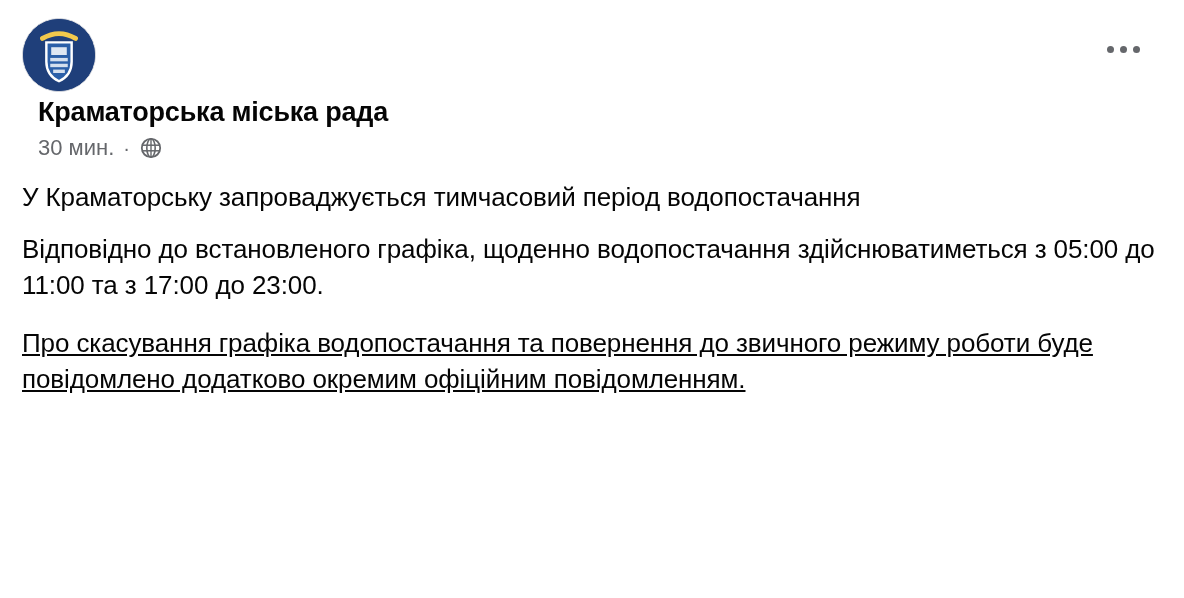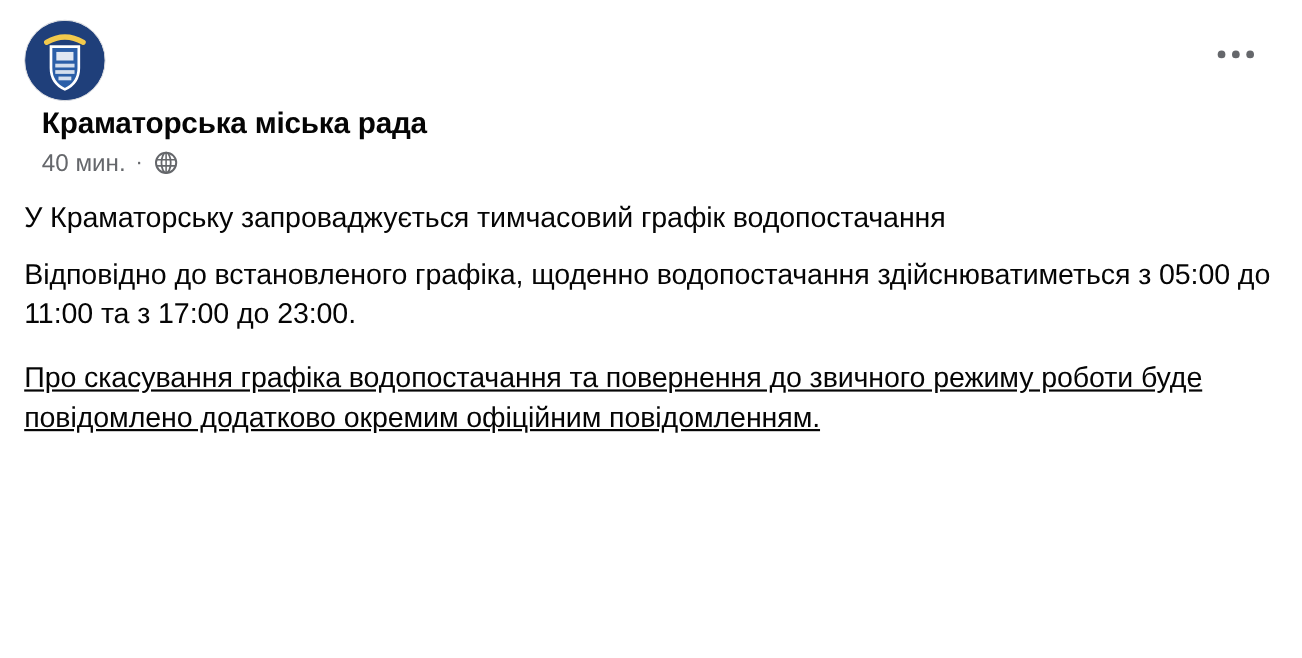--- a/index.html
+++ b/index.html
@@ -136,21 +136,21 @@
         <rect x="29" y="29" width="16" height="8" fill="#ffffff" opacity="0.85"></rect>
         <rect x="28" y="40" width="18" height="3.5" fill="#ffffff" opacity="0.8"></rect>
         <rect x="28" y="46" width="18" height="3.5" fill="#ffffff" opacity="0.8"></rect>
         <rect x="31" y="52" width="12" height="3.5" fill="#ffffff" opacity="0.8"></rect>
       </svg>
     </div>
 
     <div class="header-text">
       <div class="page-name">Краматорська міська рада</div>
       <div class="meta-row">
-        <span class="meta-time">40 мин.</span>
+        <span class="meta-time">30 мин.</span>
         <span class="meta-dot">·</span>
         <span class="globe-icon">
           <svg width="24" height="24" viewBox="0 0 24 24" xmlns="http://www.w3.org/2000/svg" aria-hidden="true">
             <circle cx="12" cy="12" r="9.2" fill="none" stroke="#65676b" stroke-width="1.8"></circle>
             <ellipse cx="12" cy="12" rx="4.2" ry="9.2" fill="none" stroke="#65676b" stroke-width="1.6"></ellipse>
             <line x1="2.9" y1="9.2" x2="21.1" y2="9.2" stroke="#65676b" stroke-width="1.5"></line>
             <line x1="2.9" y1="14.8" x2="21.1" y2="14.8" stroke="#65676b" stroke-width="1.5"></line>
             <line x1="12" y1="2.8" x2="12" y2="21.2" stroke="#65676b" stroke-width="1.4"></line>
           </svg>
         </span>
@@ -158,18 +158,18 @@
     </div>
 
     <div class="menu-dots">
       <span></span>
       <span></span>
       <span></span>
     </div>
   </div>
 
   <div class="post-body">
-    <p class="para tight">У Краматорську запроваджується тимчасовий графік водопостачання</p>
+    <p class="para tight">У Краматорську запроваджується тимчасовий період водопостачання</p>
     <p class="para">Відповідно до встановленого графіка, щоденно водопостачання здійснюватиметься з 05:00 до 11:00 та з 17:00 до 23:00.</p>
     <p class="para">Про скасування графіка водопостачання та повернення до звичного режиму роботи буде повідомлено додатково окремим офіційним повідомленням.</p>
   </div>
 
 </div>
 
 </body></html>

